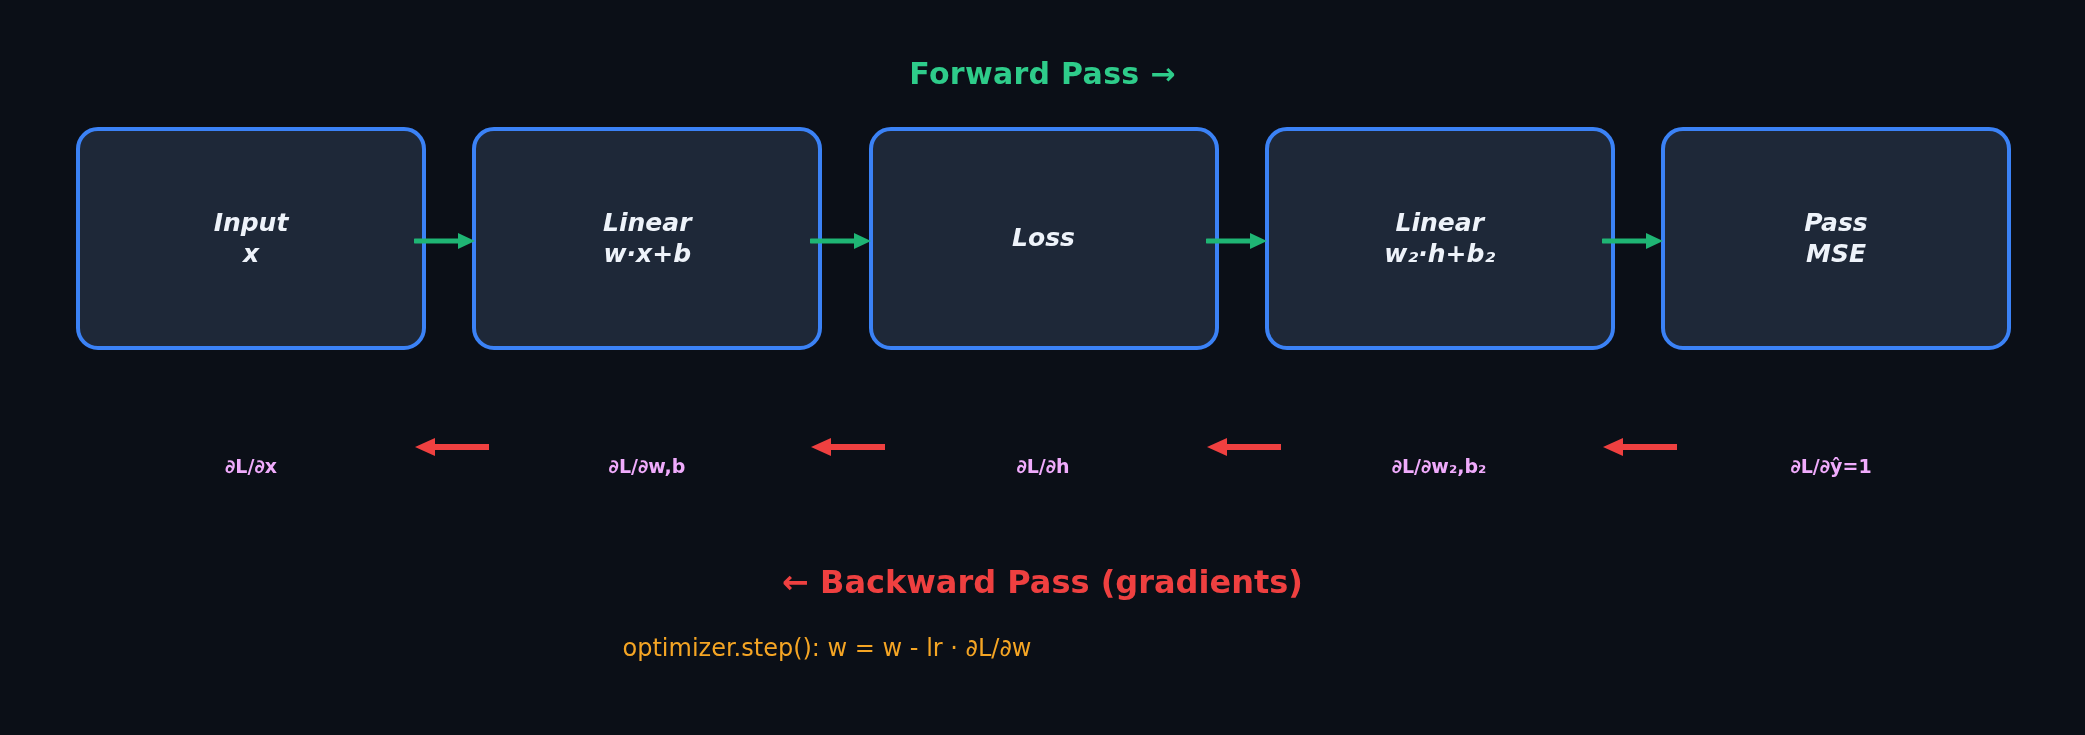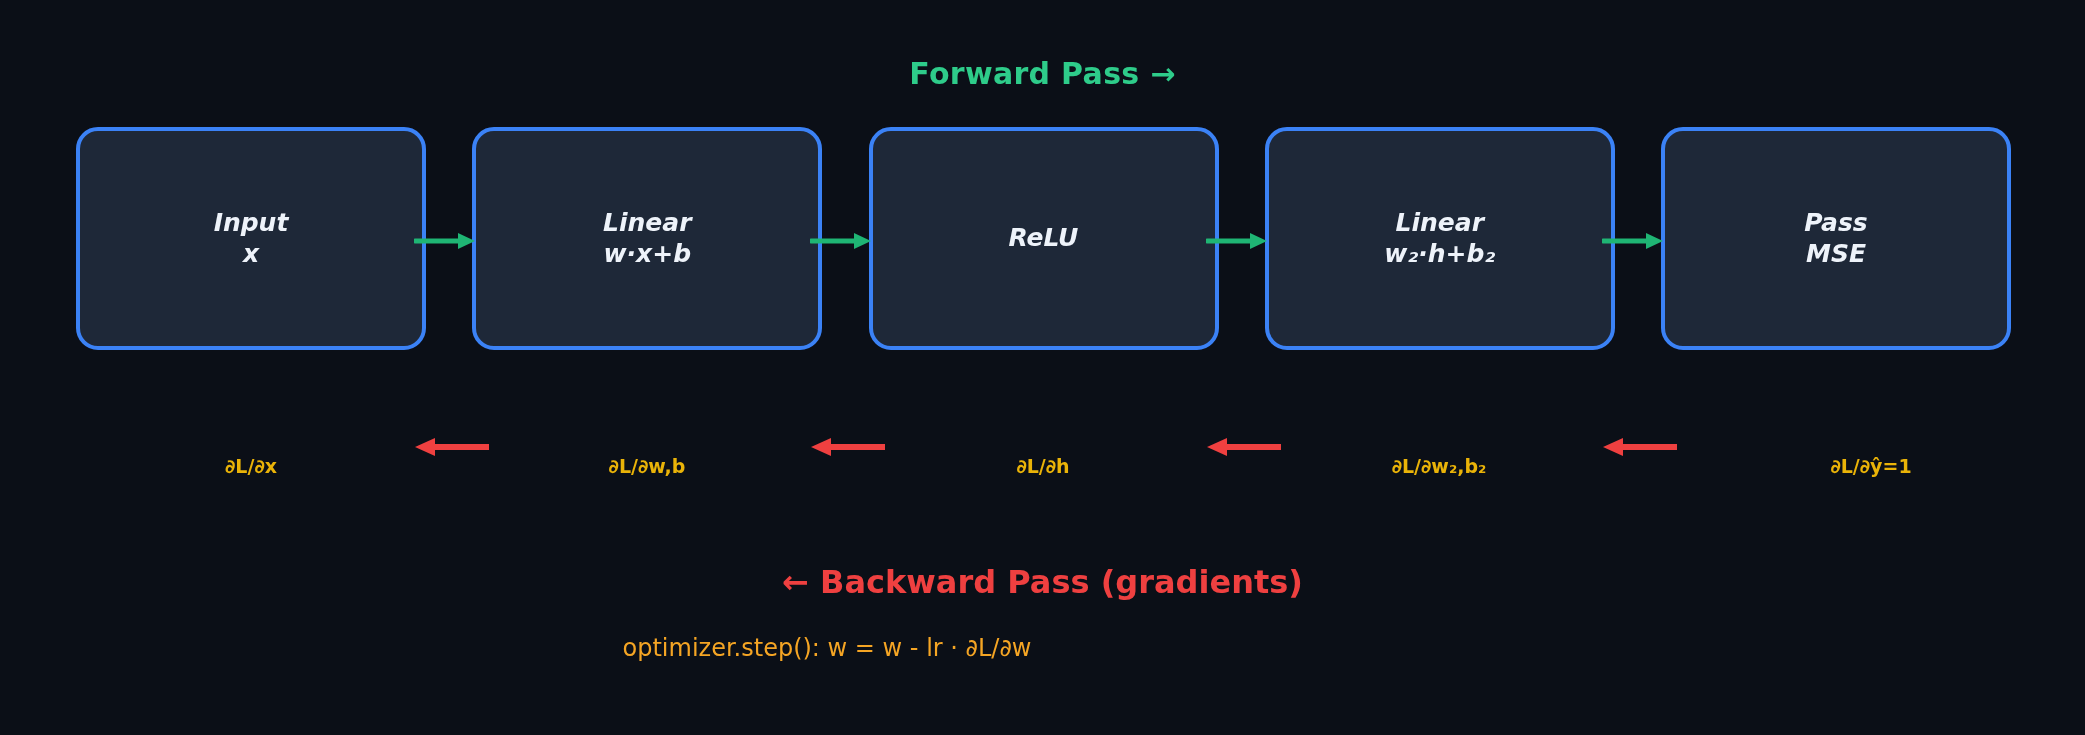--- a/index.html
+++ b/index.html
@@ -103,21 +103,21 @@
   .bwd-arrow svg { display: block; }
 
   
   .grad-label {
     position: absolute;
     top: 455px;
     width: 350px;
     text-align: center;
     font-size: 19px;
     font-weight: bold;
-    color: #eab308;
+    color: #f0abfc;
     white-space: pre;
   }
 
   
   .backward-title {
     position: absolute;
     top: 563px;
     left: 0;
     width: 2085px;
     text-align: center;
@@ -153,21 +153,21 @@
       <div class="node-title">Input</div>
       <div class="node-sub">x</div>
     </div>
 
     <div class="node-box">
       <div class="node-title">Linear</div>
       <div class="node-sub">w·x+b</div>
     </div>
 
     <div class="node-box">
-      <div class="node-title">ReLU</div>
+      <div class="node-title">Loss</div>
 
     </div>
 
     <div class="node-box">
       <div class="node-title">Linear</div>
       <div class="node-sub">w₂·h+b₂</div>
     </div>
 
     <div class="node-box">
       <div class="node-title">Pass</div>
@@ -223,19 +223,19 @@
     <svg width="75" height="24" viewBox="0 0 75 24">
       <line x1="74" y1="12" x2="18" y2="12" stroke="#ef4040" stroke-width="6" stroke-linecap="round"></line>
       <polygon points="1,12 21,3 21,21" fill="#ef4040"></polygon>
     </svg>
   </div>
 
   <div class="grad-label" style="left:76px;">∂L/∂x</div>
   <div class="grad-label" style="left:472px;">∂L/∂w,b</div>
   <div class="grad-label" style="left:868px;">∂L/∂h</div>
   <div class="grad-label" style="left:1264px;">∂L/∂w₂,b₂</div>
-  <div class="grad-label" style="left:1696px;">∂L/∂ŷ=1</div>
+  <div class="grad-label" style="left:1656px;">∂L/∂ŷ=1</div>
 
   <div class="backward-title">← Backward Pass (gradients)</div>
 
   <div class="optimizer-note">optimizer.step(): w = w - lr · ∂L/∂w</div>
 
 </div>
 
 </body></html>

